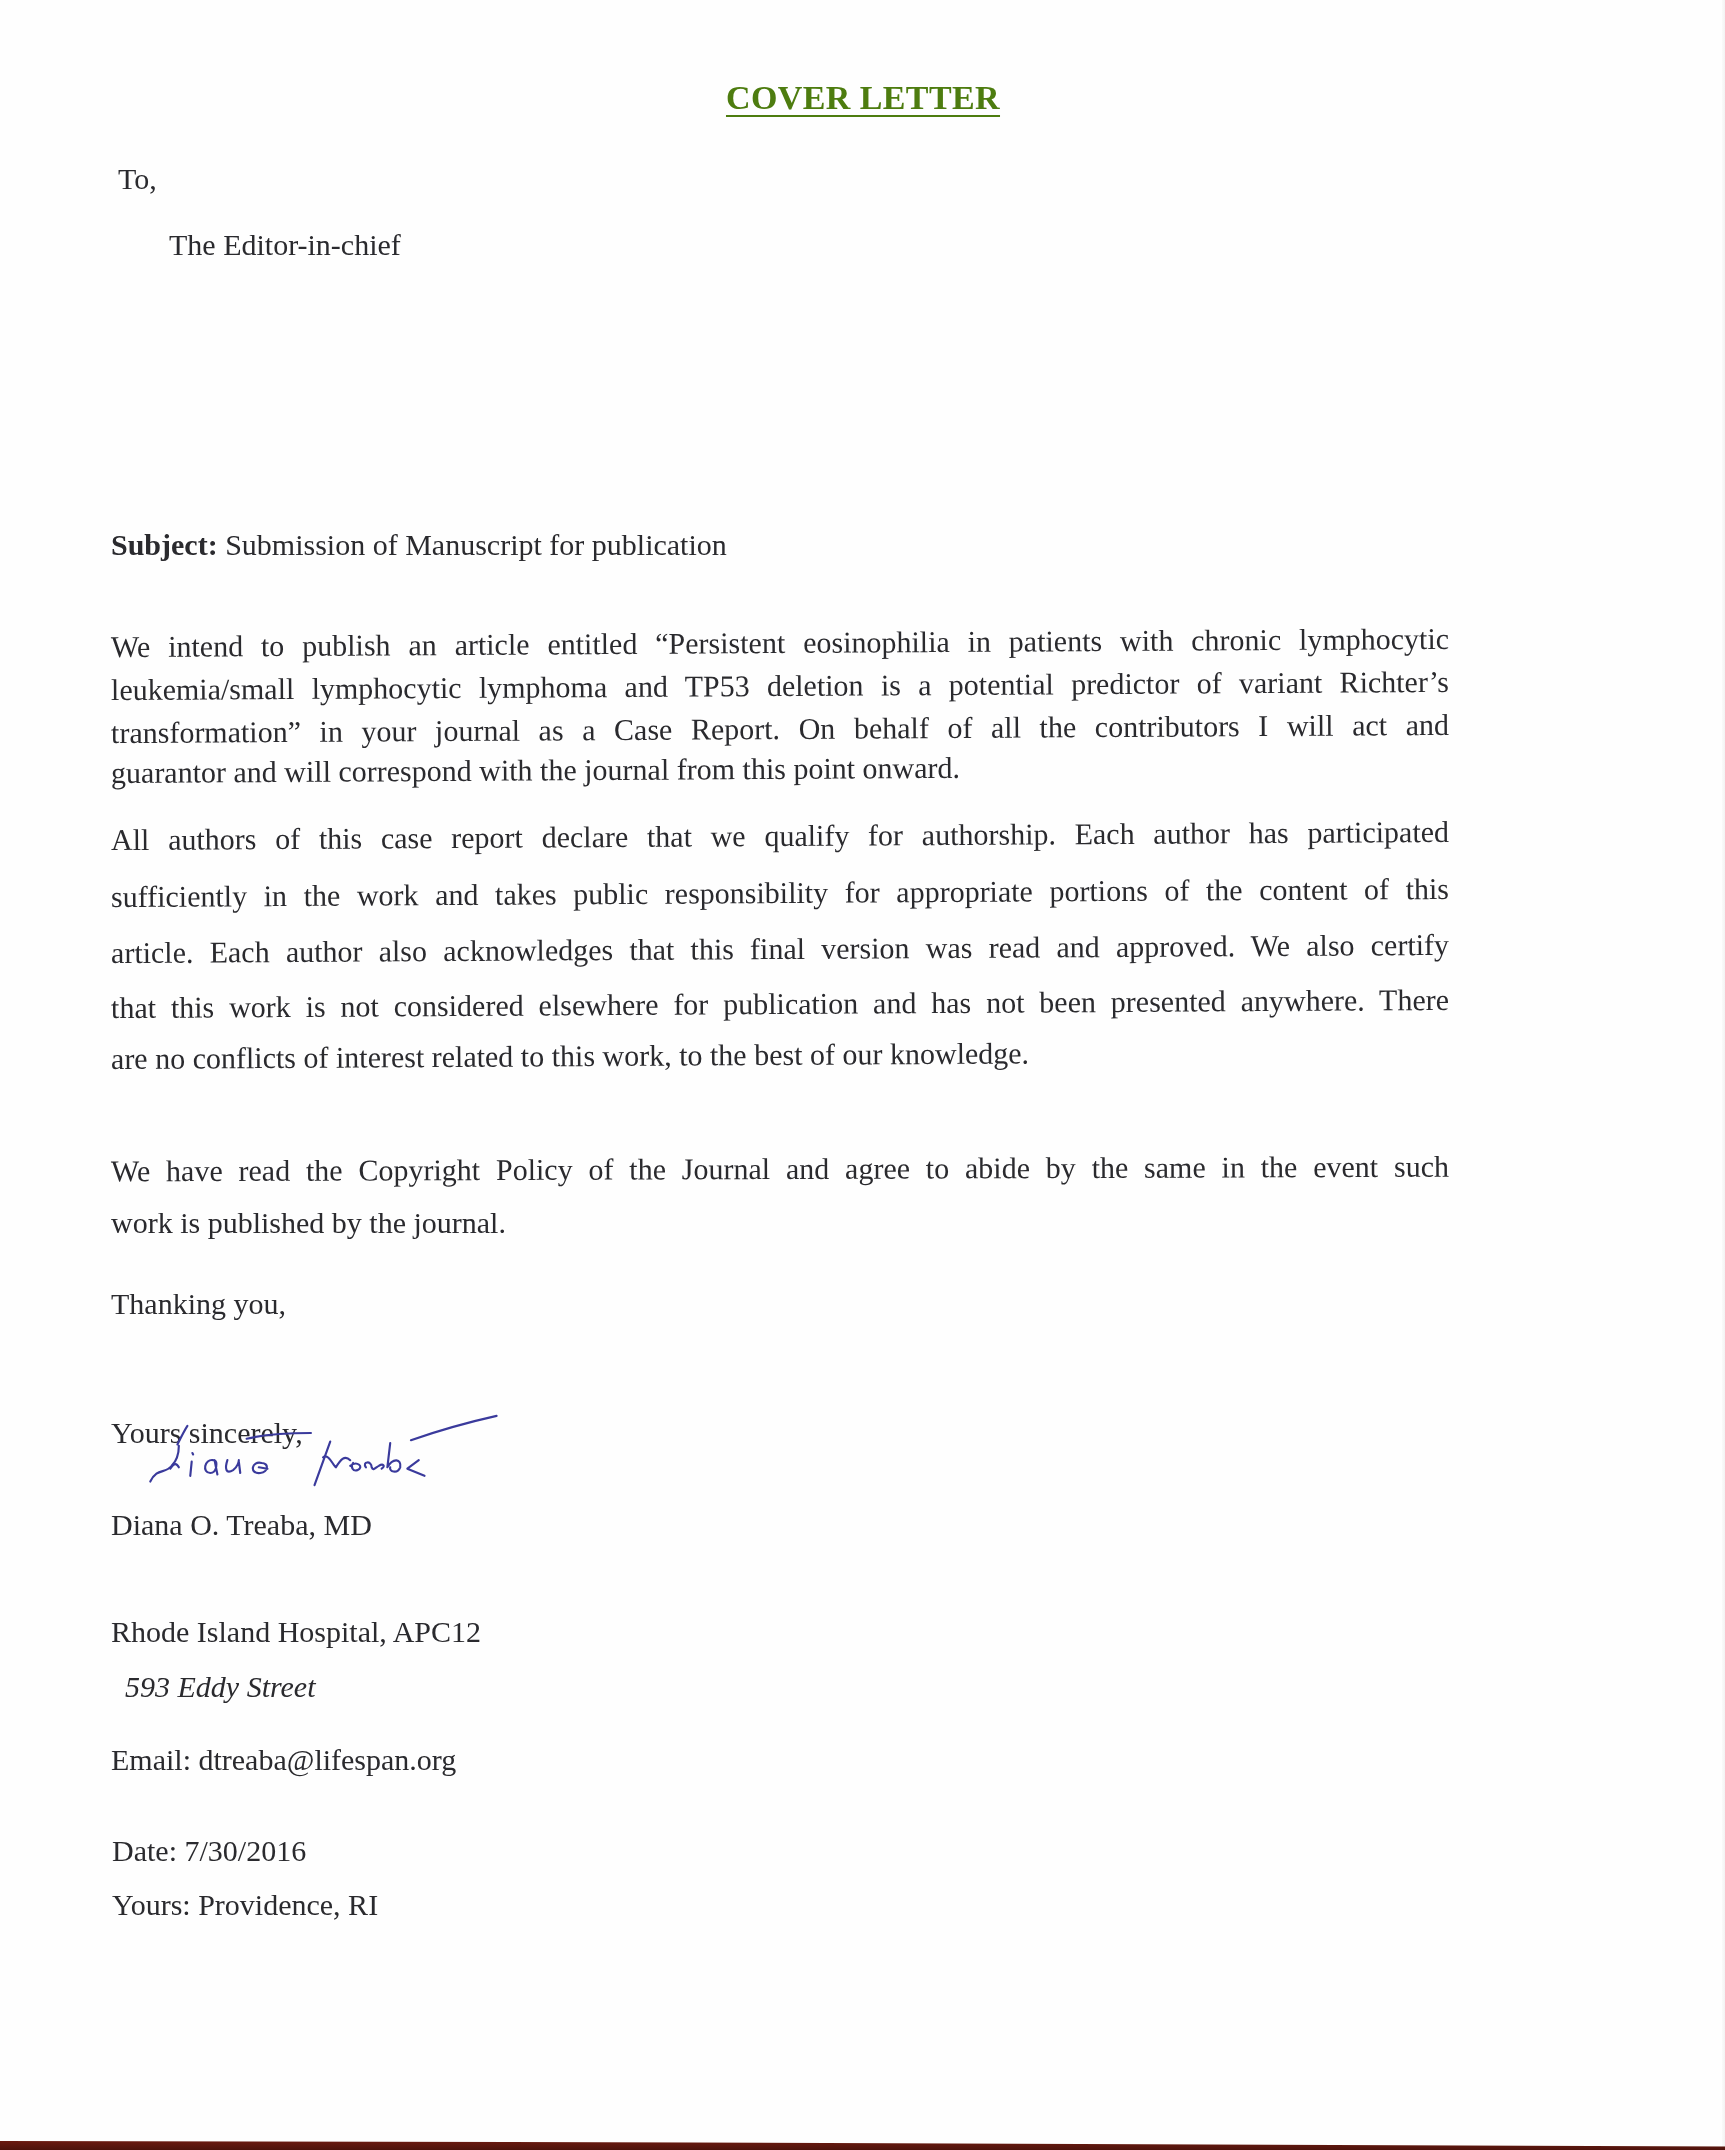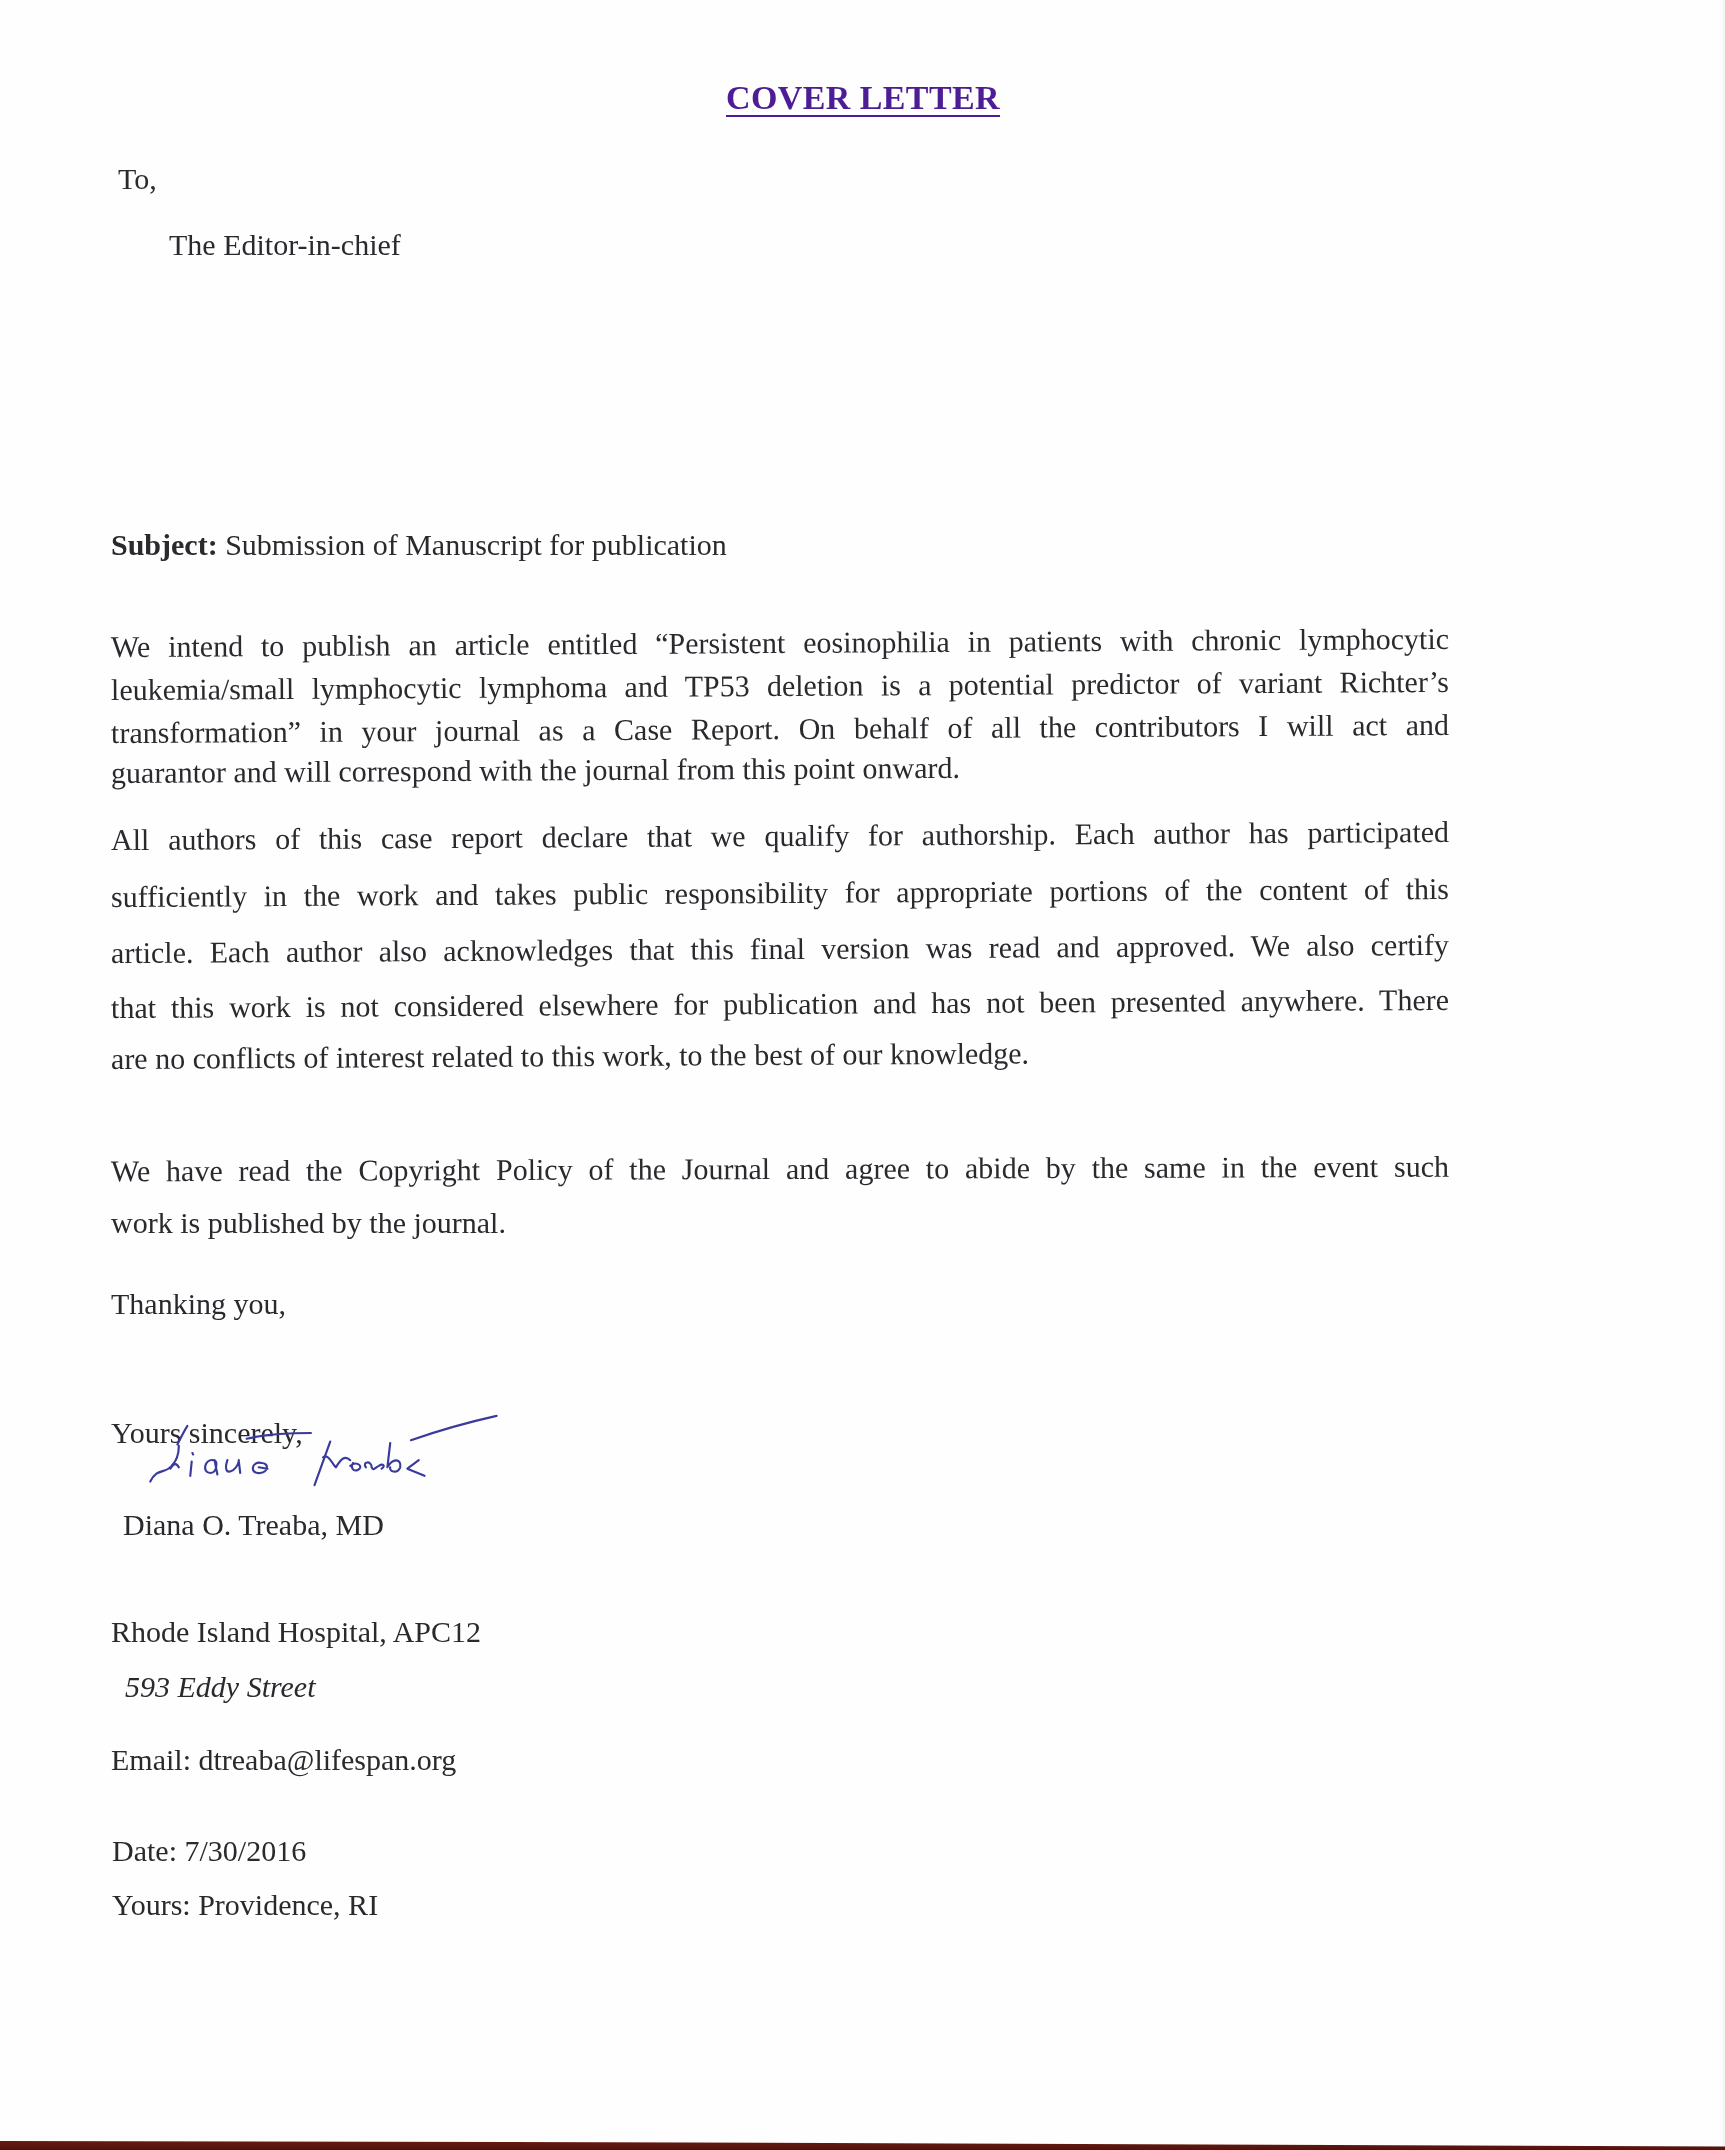--- a/index.html
+++ b/index.html
@@ -13,21 +13,21 @@
   .right-edge { position: absolute; right: 0; top: 0; width: 4.3px; height: 2151px; background: linear-gradient(to right, #fafafa, #f0f0f0); }
   .bottom-edge {
     position: absolute; left: 0; bottom: 0; width: 1726px; height: 10px;
     background: linear-gradient(to bottom, #6b1a10, #4a120b);
     clip-path: polygon(0 0, 40% 15%, 100% 55%, 100% 100%, 0 100%);
   }
   .title {
     position: absolute; left: 0; width: 1726px; top: 79px;
     text-align: center; font-weight: bold; font-size: 34px; letter-spacing: 0.4px;
   }
-  .title span { text-decoration: underline; text-decoration-thickness: 2.1px; text-underline-offset: 5.7px; color: #4c1d95; }
+  .title span { text-decoration: underline; text-decoration-thickness: 2.1px; text-underline-offset: 5.7px; color: #4d7c0f; }
   .line { position: absolute; white-space: nowrap; font-size: 30px; line-height: 1; }
   .justify { text-align: justify; text-align-last: justify; white-space: normal; }
   .bold { font-weight: bold; margin-top: 28px; }
   .sig { position: absolute; left: 136px; top: 1410px; width: 457px; height: 86px; }
 </style>
 </head>
 <body>
 
 <div class="page">
 
@@ -72,21 +72,21 @@
       <path d="M250 105 L272 44"></path>
       <path d="M262 66 C270 60 276 78 280 80 C286 70 292 62 300 70"></path>
       <path d="M300 78 C310 70 320 80 310 84 C304 86 300 80 304 74"></path>
       <path d="M322 80 C316 72 330 70 330 80 C332 86 336 80 340 78 C346 74 350 78 344 82"></path>
       <path d="M356 46 L352 80 C360 66 372 68 370 80 C366 90 354 86 356 80"></path>
       <path d="M396 70 L380 82 L404 92"></path>
       <path d="M385 42 C420 30 460 18 505 8"></path>
     </g>
   </svg>
 
-  <div class="line" style="left:111px; top:1510px;margin-left:12px;">Diana O. Treaba, MD</div>
+  <div class="line" style="left:111px; top:1510px;">Diana O. Treaba, MD</div>
   <div class="line" style="left:111px; top:1617px;">Rhode Island Hospital, APC12</div>
   <div class="line" style="left:125px; top:1672px;font-style:italic;">593 Eddy Street</div>
   <div class="line" style="left:111px; top:1725px;margin-top:20px;">Email: dtreaba@lifespan.org</div>
 
   <div class="line" style="left:112px; top:1836px;">Date: 7/30/2016</div>
   <div class="line" style="left:112px; top:1890px;">Yours: Providence, RI</div>
 
   <div class="right-edge"></div>
   <div class="bottom-edge"></div>
 </div>

